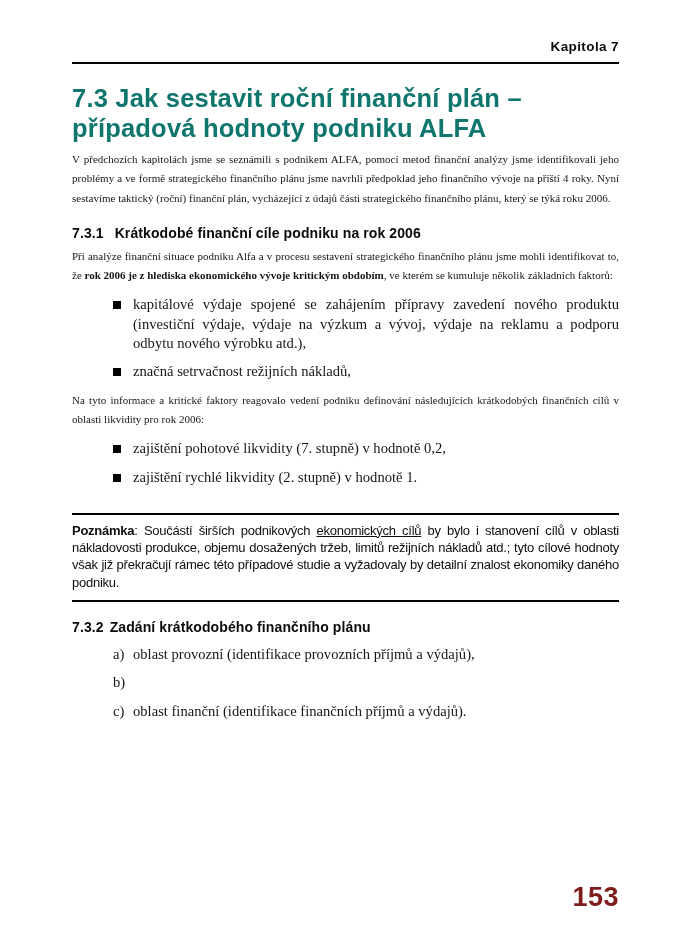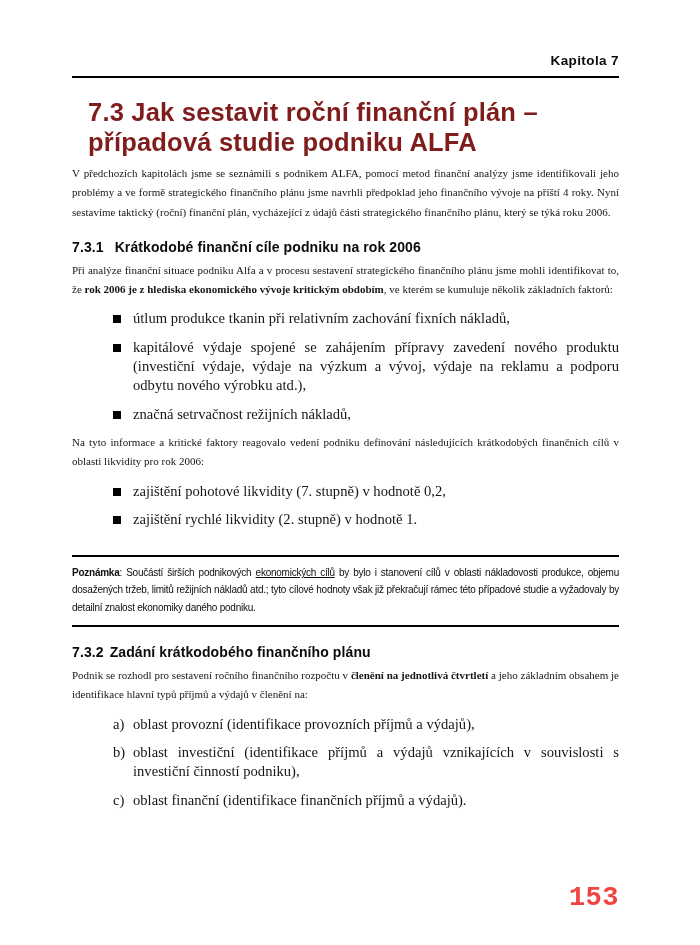--- a/index.html
+++ b/index.html
@@ -7,42 +7,42 @@
     width:700px;height:945px;
     background:#ffffff;
     color:#161616;
     font-family:"Liberation Serif", serif;
     overflow:hidden;
   }
   .page{
     position:relative;
     box-sizing:border-box;
     width:700px;height:945px;
-    padding:53px 81px 0 72px;
+    padding:39px 81px 0 72px;
   }
   
   .chapter-row{
     font-family:"Liberation Sans", sans-serif;
     font-weight:bold;
     font-size:13.5px;
     letter-spacing:.4px;
     text-align:right;
     color:#0c0c0c;
     padding-bottom:8px;
     border-bottom:2.5px solid #000;
   }
   
   h1.title{
     font-family:"Liberation Sans", sans-serif;
     font-weight:bold;
     font-size:25.5px;
     line-height:30px;
     letter-spacing:.2px;
-    color:#7f1d1d;
-    margin:19px 0 7px 16px;
+    color:#0f766e;
+    margin:19px 0 7px 0;
   }
   
   p.body{
     font-size:11px;
     line-height:19.3px;
     text-align:justify;
     margin:0;
   }
   p.body.mt{margin-top:1px;}
   b.inline-bold{font-weight:bold;}
@@ -76,21 +76,21 @@
     line-height:19.3px;
     text-align:justify;
   }
   
   .note-box{
     margin-top:26px;
     border-top:2px solid #000;
     border-bottom:2px solid #000;
     padding:7px 0 9px 0;
     font-family:"Liberation Sans", sans-serif;
-    font-size:10px;
+    font-size:13px;
     line-height:17.3px;
     letter-spacing:-.25px;
     text-align:justify;
     color:#0e0e0e;
   }
   .note-box .note-label{font-weight:bold;}
   .note-box .underlined{text-decoration:underline;}
   
   .letter-list{margin:10px 0 0 0;}
   .letter-item{
@@ -108,54 +108,50 @@
   .letter-text{
     font-size:14.6px;
     line-height:19.3px;
     text-align:justify;
   }
   
   .page-number{
     position:absolute;
     right:81px;
     bottom:32px;
-    font-family:Liberation Mono, monospace;
+    font-family:Liberation Sans, sans-serif;
     font-weight:bold;
     font-size:27px;
     letter-spacing:.5px;
-    color:#ef4444;
+    color:#7f1d1d;
   }
 </style>
 </head>
 <body>
 
 <div class="page">
 
   <div class="chapter-row">
     <span>Kapitola 7</span>
   </div>
 
   <h1 class="title">
     <span>7.3 Jak sestavit roční finanční plán –</span><br>
-    <span>případová studie podniku ALFA</span>
+    <span>případová hodnoty podniku ALFA</span>
   </h1>
 
   <p class="body">V předchozích kapitolách jsme se seznámili s podnikem ALFA, pomocí metod finanční analýzy jsme identifikovali jeho problémy a ve formě strategického finančního plánu jsme navrhli předpoklad jeho finančního vývoje na příští 4 roky. Nyní sestavíme taktický (roční) finanční plán, vycházející z údajů části strategického finančního plánu, který se týká roku 2006.</p>
 
   <h2 class="section">
     <span class="num">7.3.1</span><span>Krátkodobé finanční cíle podniku na rok 2006</span>
   </h2>
 
   <p class="body"><span>Při analýze finanční situace podniku Alfa a v procesu sestavení strategického finančního plánu jsme mohli identifikovat to, že </span><b class="inline-bold">rok 2006 je z hlediska ekonomického vývoje kritickým obdobím</b><span>, ve kterém se kumuluje několik základních faktorů:</span></p>
 
   <div class="bullets">
-    <div class="bullet-item">
-      <span class="bullet-square"></span>
-      <span class="bullet-text">útlum produkce tkanin při relativním zachování fixních nákladů,</span>
-    </div>
     <div class="bullet-item">
       <span class="bullet-square"></span>
       <span class="bullet-text">kapitálové výdaje spojené se zahájením přípravy zavedení nového produktu (investiční výdaje, výdaje na výzkum a vývoj, výdaje na reklamu a podporu odbytu nového výrobku atd.),</span>
     </div>
     <div class="bullet-item">
       <span class="bullet-square"></span>
       <span class="bullet-text">značná setrvačnost režijních nákladů,</span>
     </div>
   </div>
 
@@ -173,30 +169,28 @@
   </div>
 
   <div class="note-box">
     <span class="note-label">Poznámka</span><span>: Součástí širších podnikových </span><span class="underlined">ekonomických cílů</span><span> by bylo i stanovení cílů v oblasti nákladovosti produkce, objemu dosažených tržeb, limitů režijních nákladů atd.; tyto cílové hodnoty však již překračují rámec této případové studie a vyžadovaly by detailní znalost ekonomiky daného podniku.</span>
   </div>
 
   <h2 class="section">
     <span class="num tight">7.3.2</span><span>Zadání krátkodobého finančního plánu</span>
   </h2>
 
-  <p class="body"><span>Podnik se rozhodl pro sestavení ročního finančního rozpočtu v </span><b class="inline-bold">členění na jednotlivá čtvrtletí</b><span> a jeho základním obsahem je identifikace hlavní typů příjmů a výdajů v členění na:</span></p>
 
   <div class="letter-list">
     <div class="letter-item">
       <span class="letter-marker">a)</span>
       <span class="letter-text">oblast provozní (identifikace provozních příjmů a výdajů),</span>
     </div>
     <div class="letter-item">
       <span class="letter-marker">b)</span>
-      <span class="letter-text">oblast investiční (identifikace příjmů a výdajů vznikajících v souvislosti s investiční činností podniku),</span>
     </div>
     <div class="letter-item">
       <span class="letter-marker">c)</span>
       <span class="letter-text">oblast finanční (identifikace finančních příjmů a výdajů).</span>
     </div>
   </div>
 
   <div class="page-number">153</div>
 
 </div>

